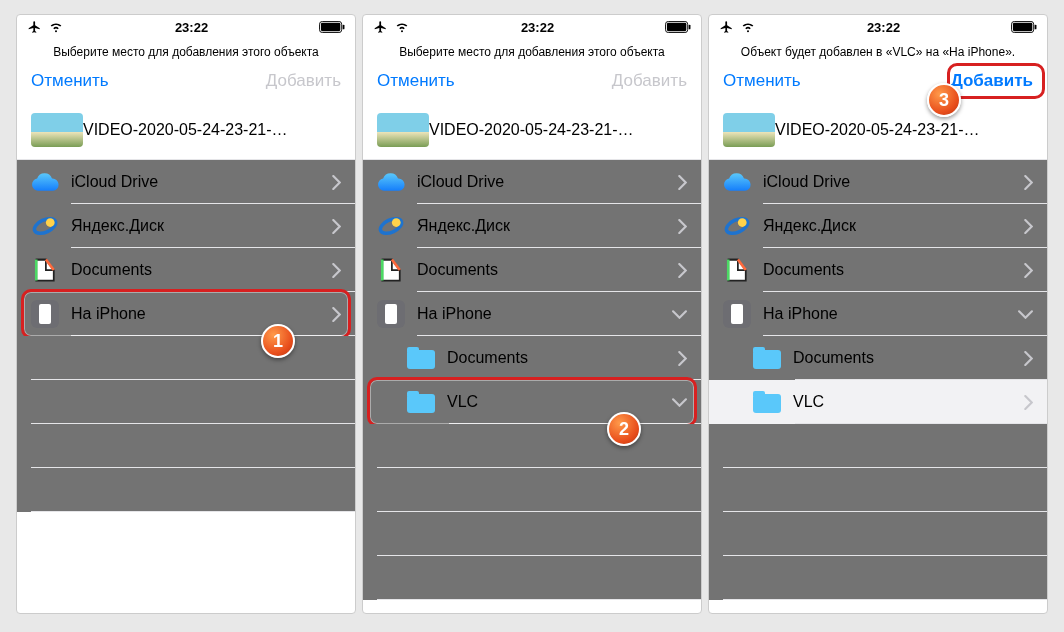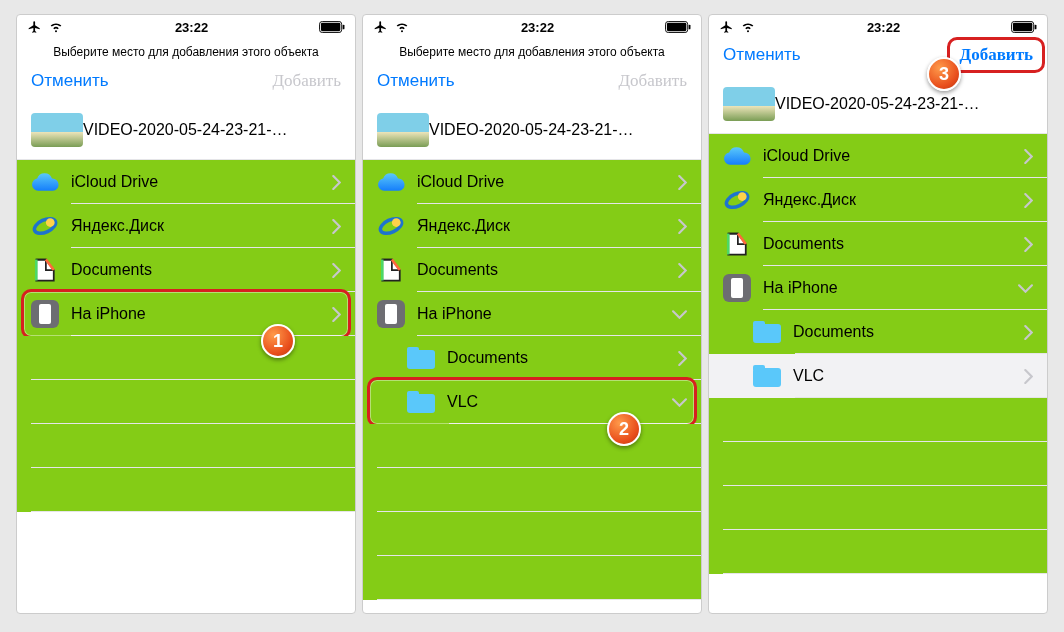--- a/index.html
+++ b/index.html
@@ -48,21 +48,21 @@
     padding: 6px 6px 6px;
   }
   .navbar {
     display: flex;
     justify-content: space-between;
     align-items: center;
     padding: 6px 14px 10px;
   }
   .nav-btn { font-size: 17px; }
   .nav-cancel { color: #007aff; }
-  .nav-add { color: #c7c7cc; font-family: Liberation Serif, serif; }
+  .nav-add { color: #c7c7cc; }
   .nav-add.enabled { color: #007aff; font-weight: 600; }
   .file-row {
     display: flex;
     align-items: center;
     padding: 12px 14px;
   }
   .file-thumb {
     width: 52px;
     height: 34px;
     border-radius: 4px;
@@ -77,21 +77,21 @@
     overflow: hidden;
     text-overflow: ellipsis;
   }
   .list { border-top: 1px solid #e5e5e8; }
   .item {
     display: flex;
     align-items: center;
     height: 44px;
     padding: 0 14px;
     gap: 12px;
-    background: #84cc16;
+    background: #737373;
     position: relative;
   }
   .item.selected { background: #f2f2f4; }
   .item .sep {
     position: absolute;
     left: 54px;
     right: 0;
     bottom: 0;
     height: 1px;
     background: #e5e5e8;
@@ -390,20 +390,21 @@
         </div>
         <div class="time">23:22</div>
         <div class="status-right">
           <svg width="26" height="12" viewBox="0 0 28 13">
             <rect x="0.5" y="0.5" width="24" height="12" rx="3" fill="none" stroke="#000" stroke-width="1"></rect>
             <rect x="2" y="2" width="21" height="9" rx="1.5" fill="#000"></rect>
             <rect x="25.5" y="4" width="2" height="5" rx="1" fill="#000"></rect>
           </svg>
         </div>
       </div>
+      <div class="instruction">Объект будет добавлен в «VLC» на «На iPhone».</div>
       <div class="navbar" style="position:relative">
         <span class="nav-btn nav-cancel">Отменить</span>
         <span class="nav-btn nav-add enabled">Добавить</span>
         <div class="highlight-box" style="right: 2px; top: -2px; width: 98px; height: 36px;"></div>
         <div class="step-badge" style="right: 86px; top: 18px;">3</div>
       </div>
       <div class="file-row">
         <div class="file-thumb"></div>
         <div class="file-name">VIDEO-2020-05-24-23-21-…</div>
       </div>

